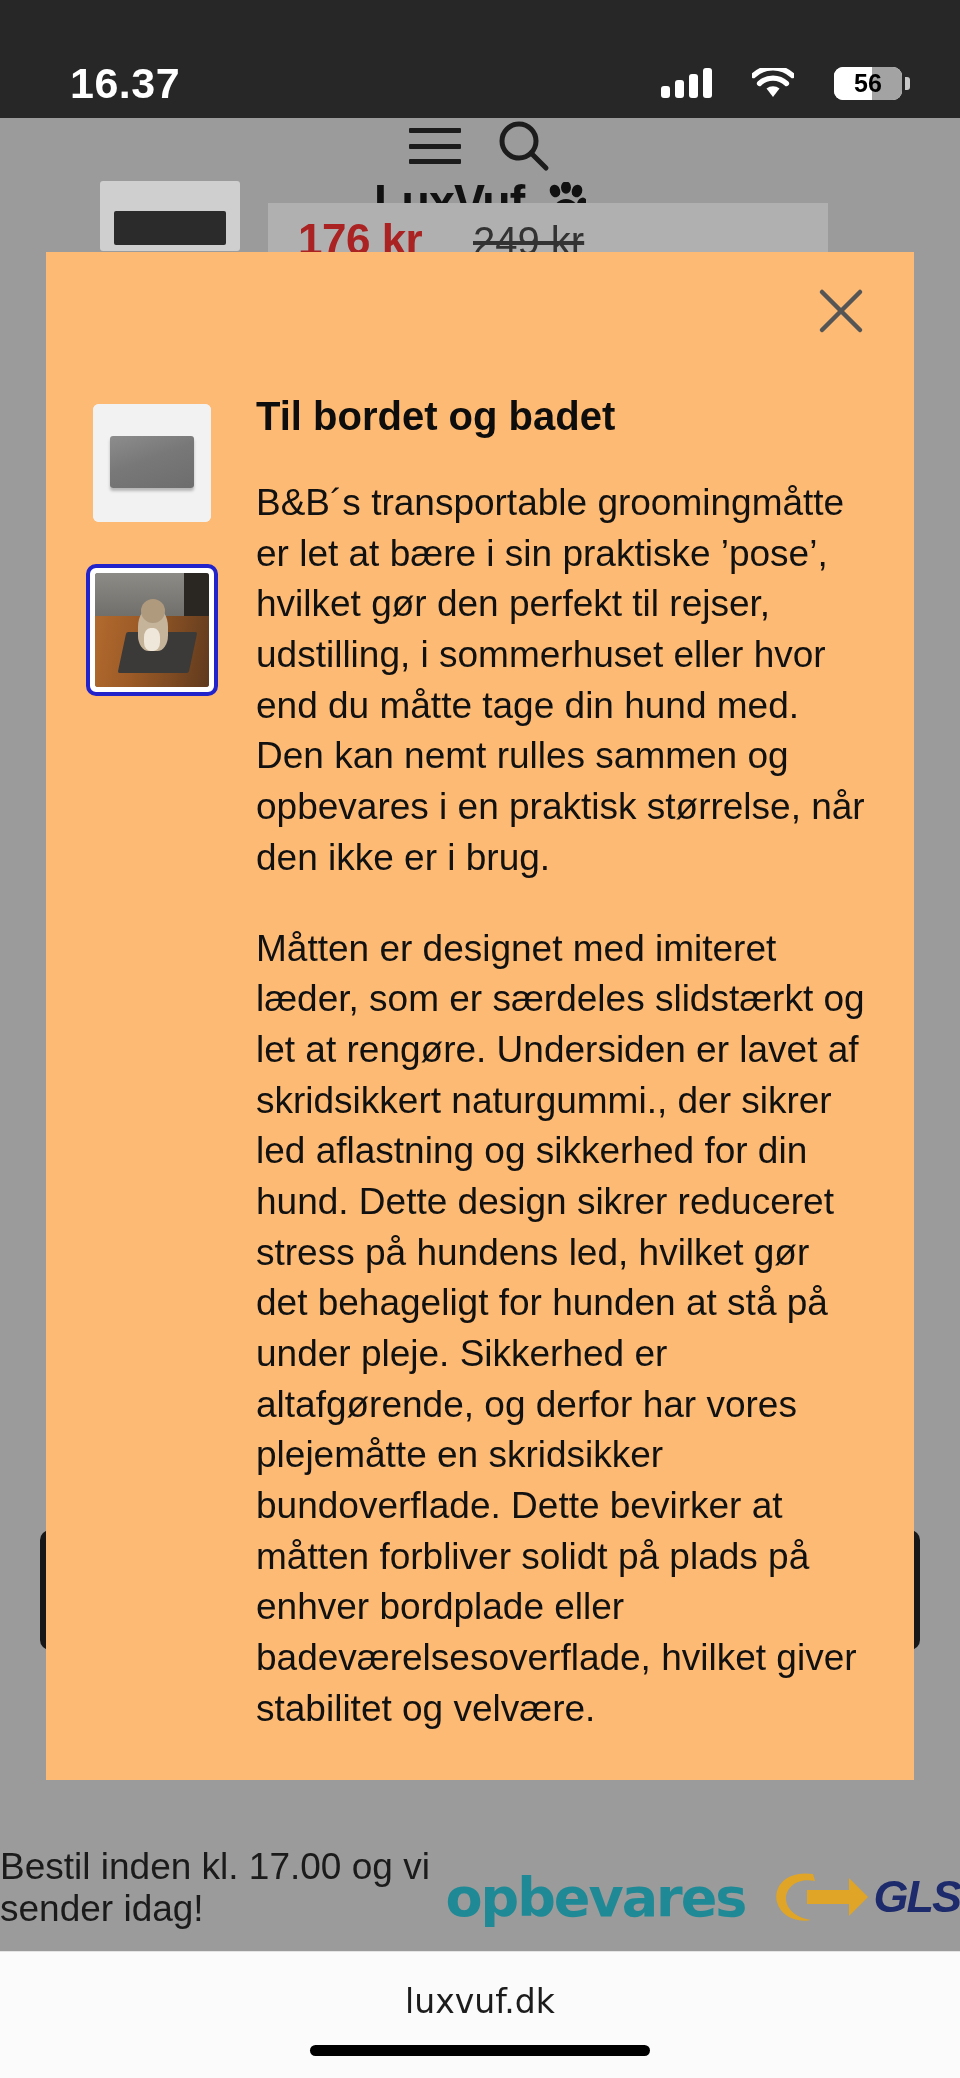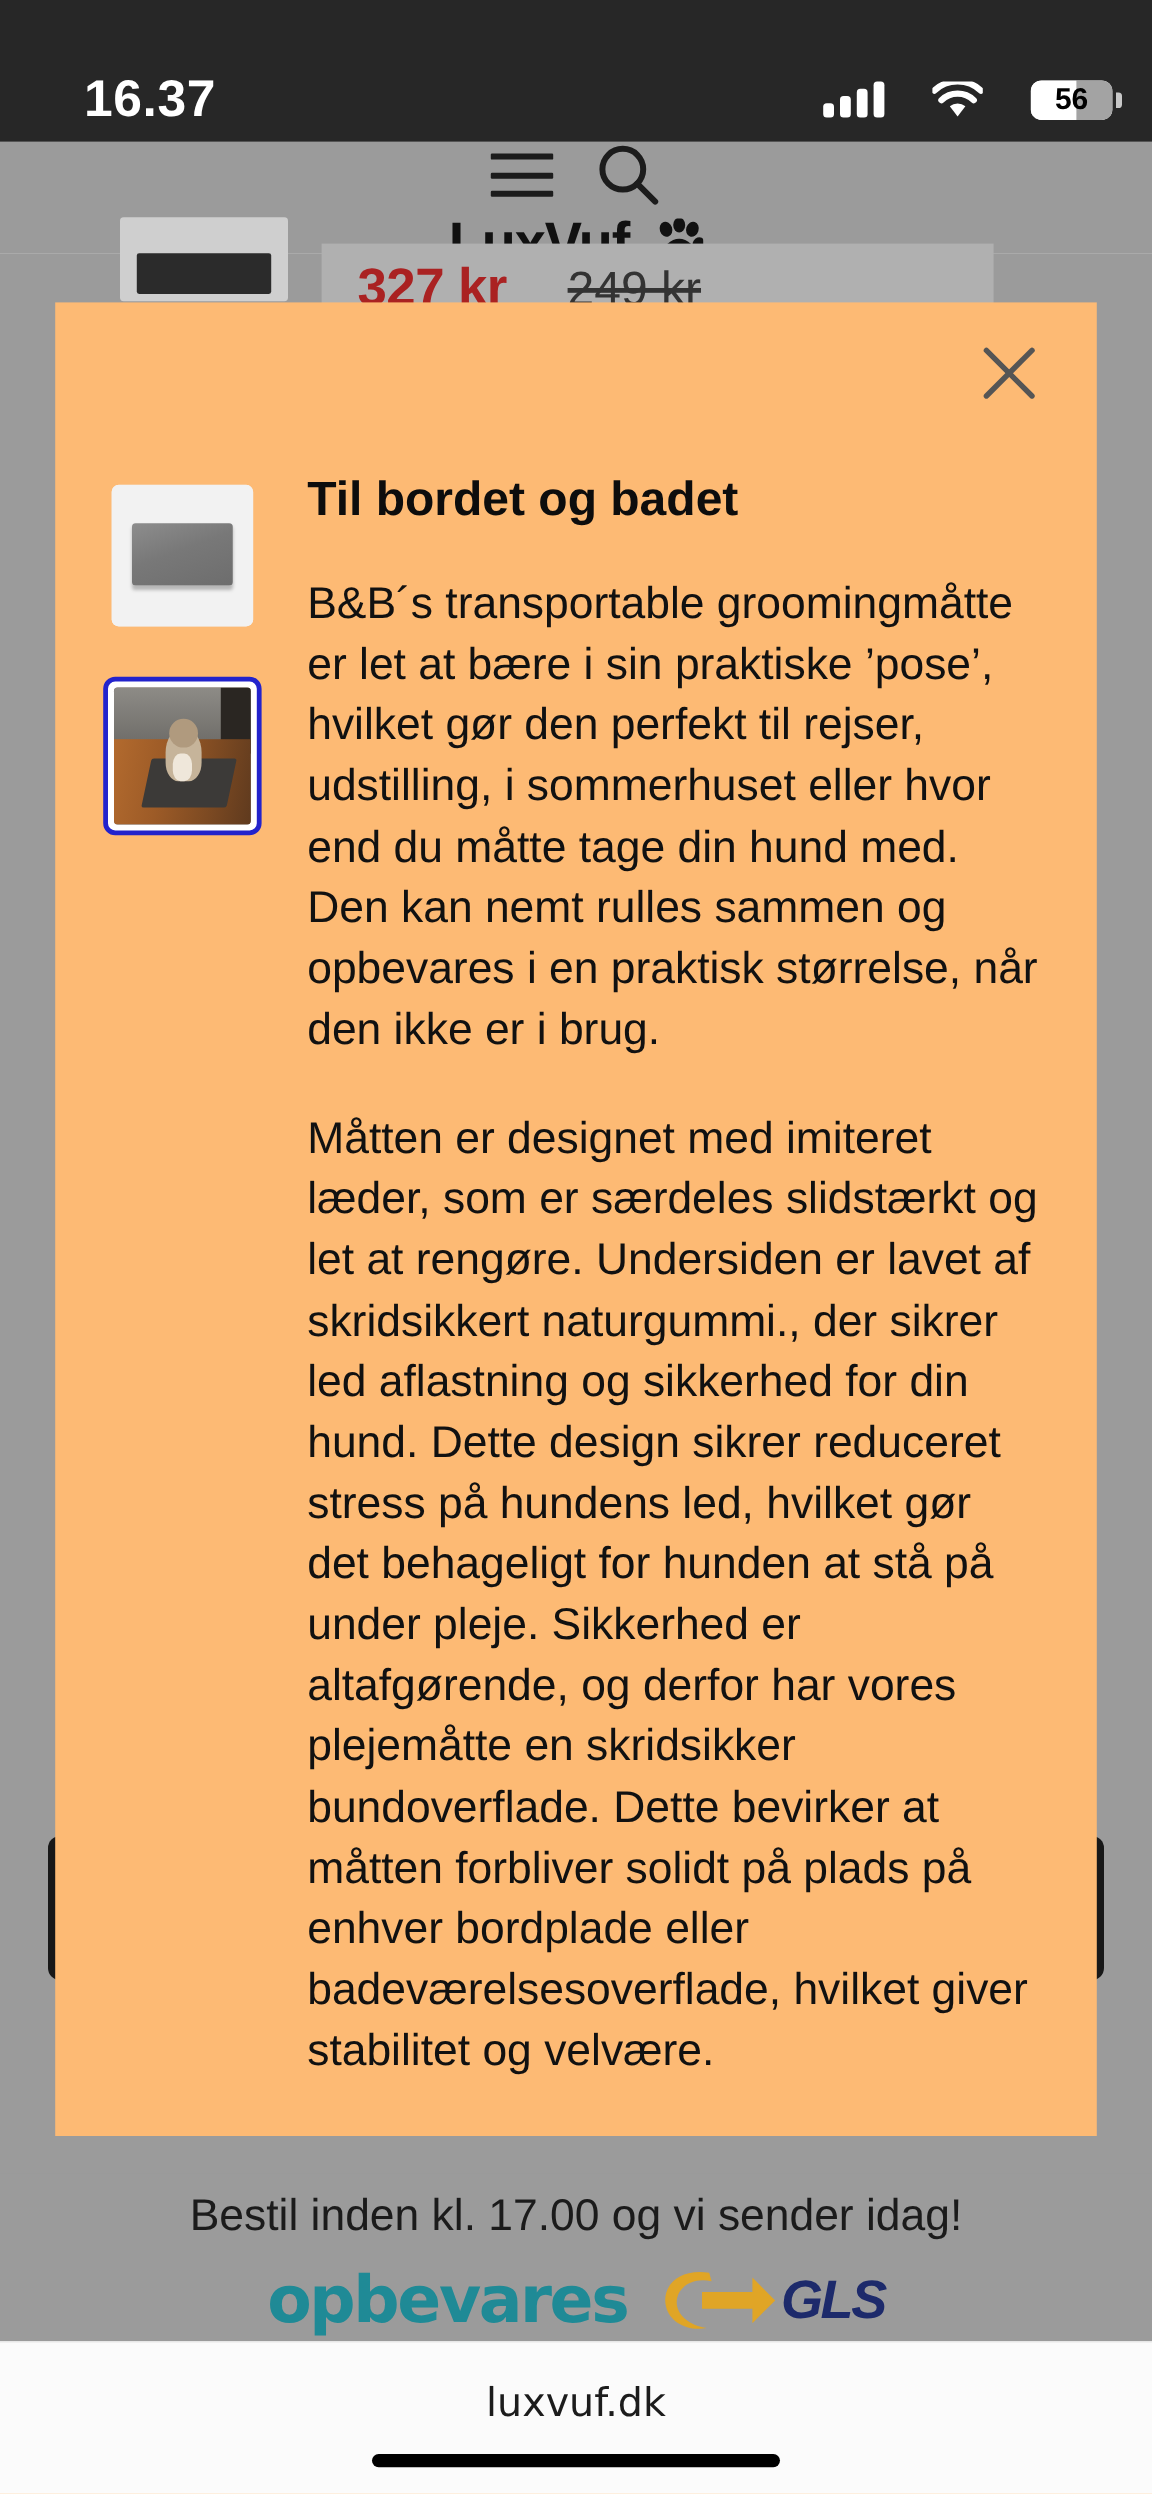--- a/index.html
+++ b/index.html
@@ -15,21 +15,21 @@
   #phone {
     position:absolute; left:0; top:0; width:960px; height:2078px;
     background:#ffffff; overflow:hidden;
   }
 
   
   #status-bar {
     position:absolute; left:0; top:0; width:960px; height:148px;
     background:#272727;
     display:flex; align-items:center; justify-content:space-between;
-    padding:0 25px 0 70px;
+    padding:0 50px 0 70px;
   }
   #status-time {
     color:#ffffff; font-size:43px; font-weight:600; letter-spacing:0.5px;
     padding-top:18px;
   }
   #status-right { display:flex; align-items:center; gap:40px; padding-top:18px; }
 
   .sig-bars { display:flex; align-items:flex-end; gap:5px; height:30px; }
   .sig-bars span { width:9px; background:#ffffff; border-radius:3px; display:block; }
   .sig-bars span:nth-child(1){ height:12px; }
@@ -113,21 +113,21 @@
   .carousel-arrow {
     position:absolute; width:34px; height:120px; background:#181818;
     border-radius:10px;
   }
   #carousel-arrow-left  { left:40px;  top:1530px; }
   #carousel-arrow-right { right:40px; top:1530px; }
 
   
   #shipping-banner {
     position:absolute; left:0; bottom:0; width:960px; height:140px;
-    background:#9b9b9b; display:flex; flex-direction:column;
+    background:#9b9b9b; display:flex; flex-direction:row;
     align-items:center; justify-content:flex-start; padding-top:14px;
   }
   #shipping-text {
     font-size:37px; color:#1b1b1b;
   }
   #carrier-logos {
     display:flex; align-items:center; gap:26px; margin-top:18px;
   }
   #postnord-logo {
     font-size:54px; font-weight:700; color:#1f8a96;
@@ -316,21 +316,21 @@
           <circle cx="47" cy="50" r="5" stroke="#1c1c1c" stroke-width="4" fill="none"></circle>
         </svg>
       </div>
     </div>
   </div>
 
   <div id="page-bg">
     <div id="bg-product-strip">
       <div id="bg-thumb"></div>
       <div id="bg-pricecard">
-        <div id="bg-price-now">327 kr</div>
+        <div id="bg-price-now">176 kr</div>
         <div id="bg-price-old">249 kr</div>
       </div>
     </div>
   </div>
 
   <div class="carousel-arrow" id="carousel-arrow-left"></div>
   <div class="carousel-arrow" id="carousel-arrow-right"></div>
 
   <div id="shipping-banner" style="bottom:127px;">
     <div id="shipping-text">Bestil inden kl. 17.00 og vi sender idag!</div>

